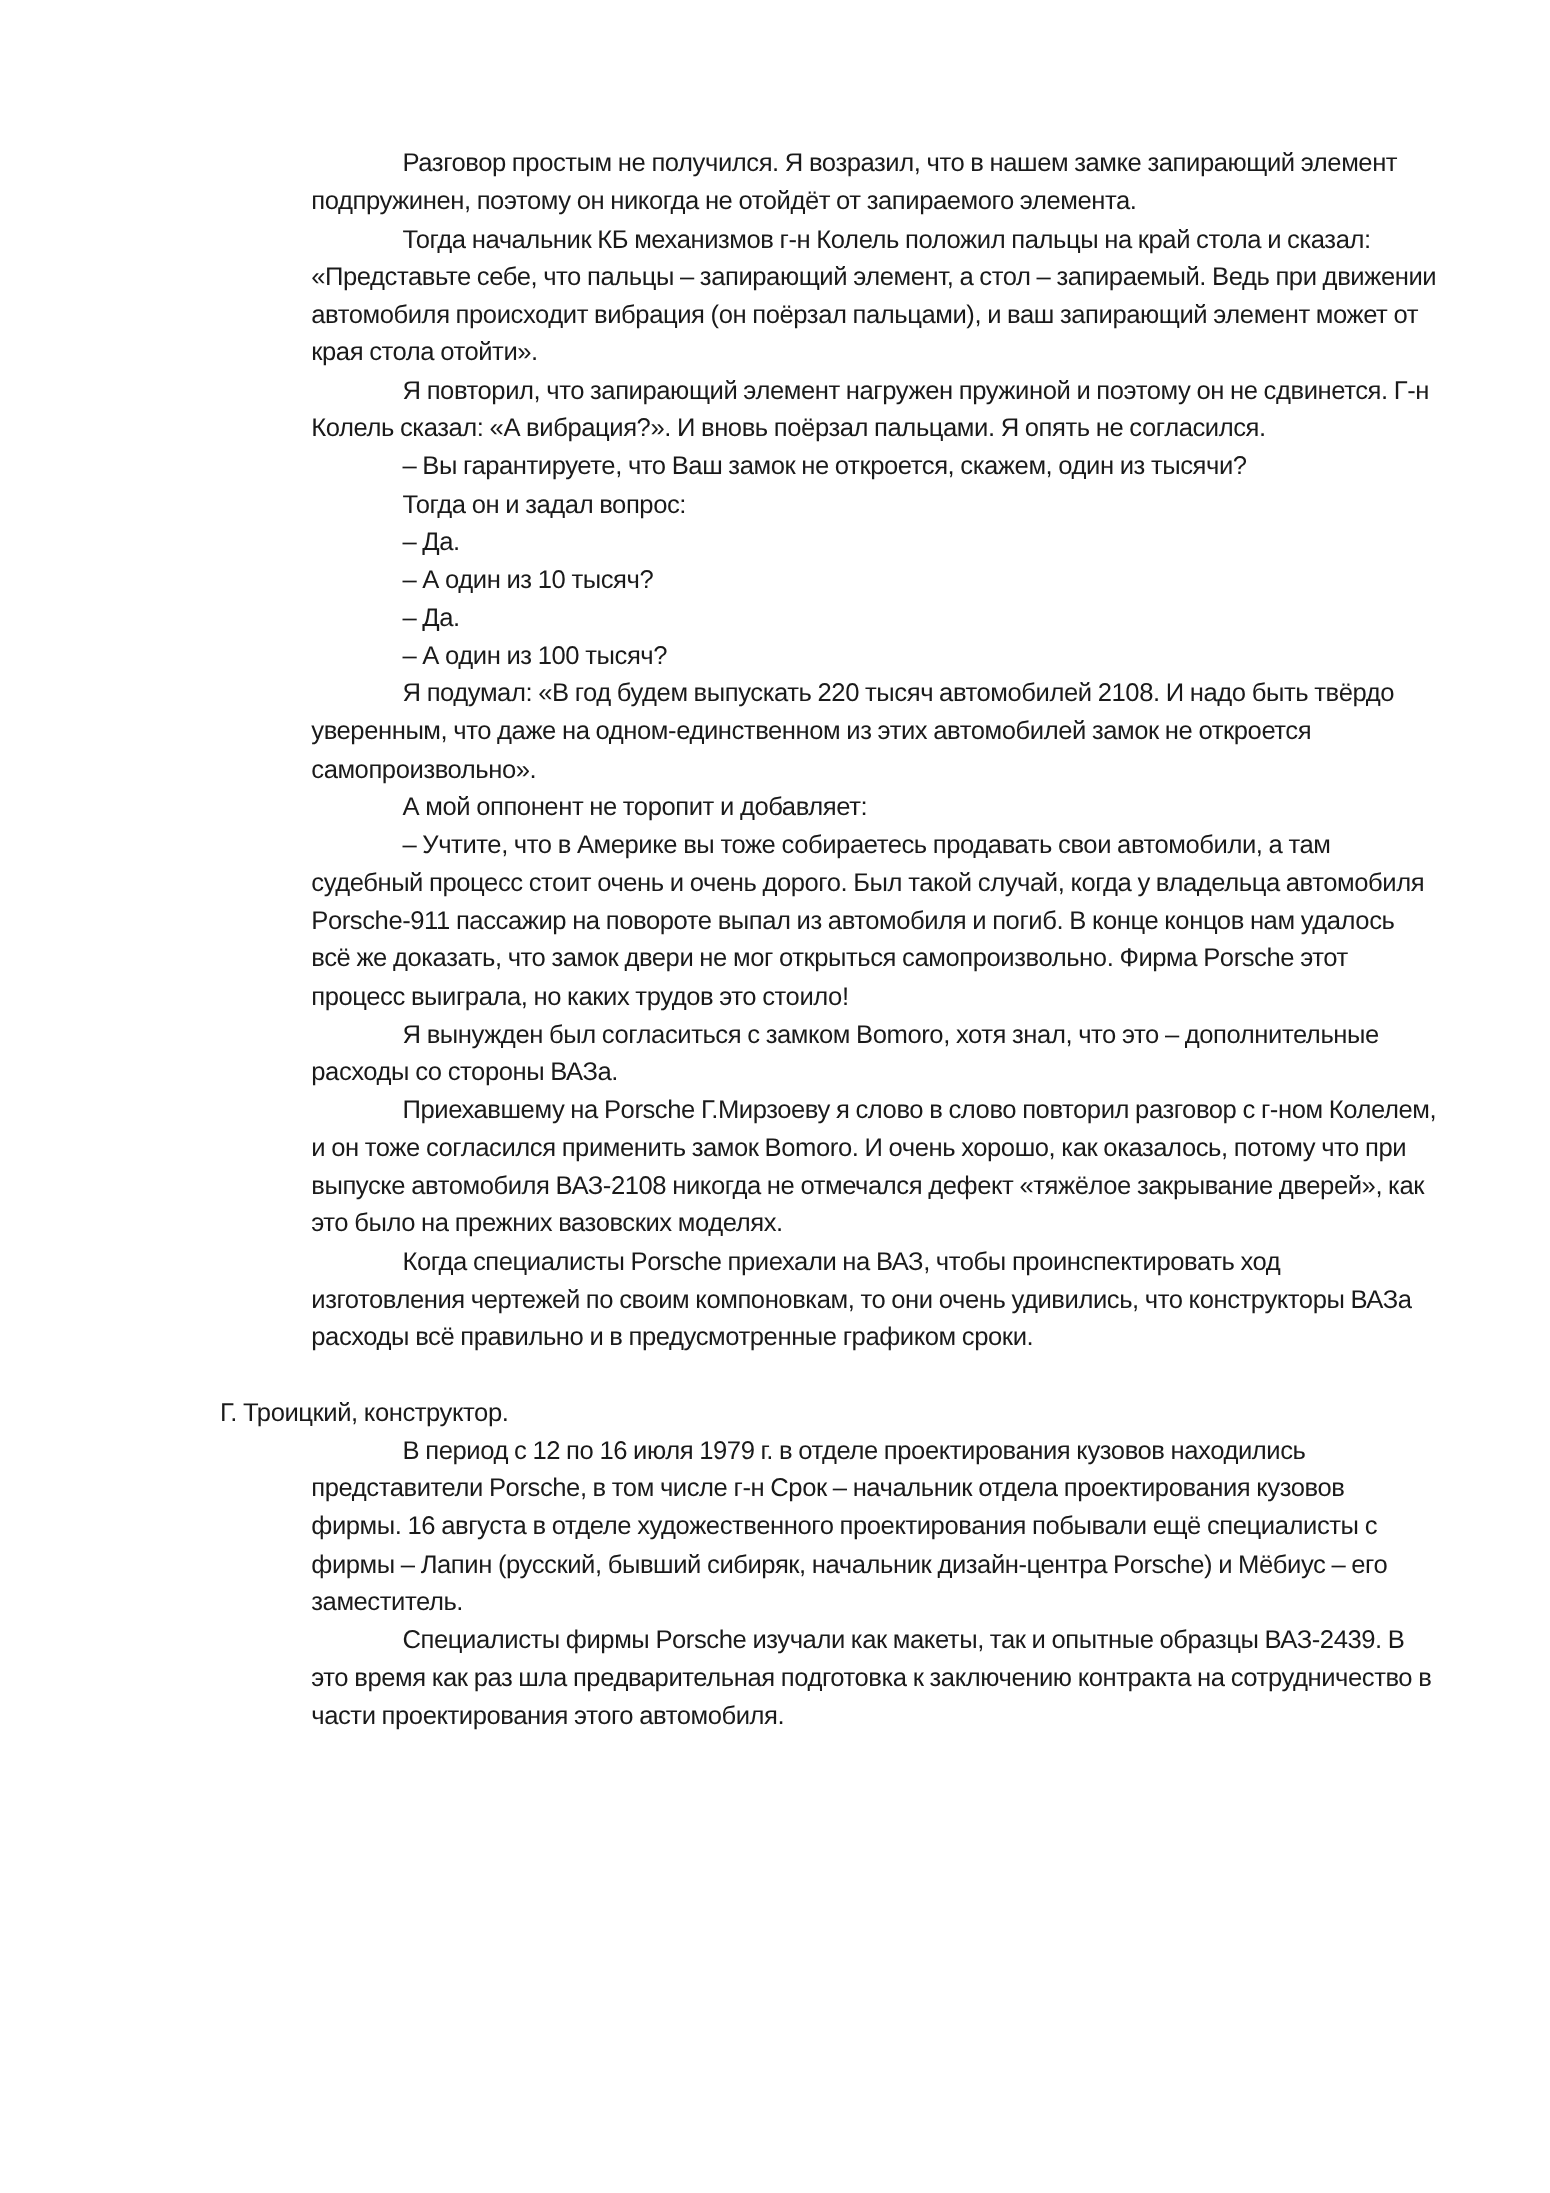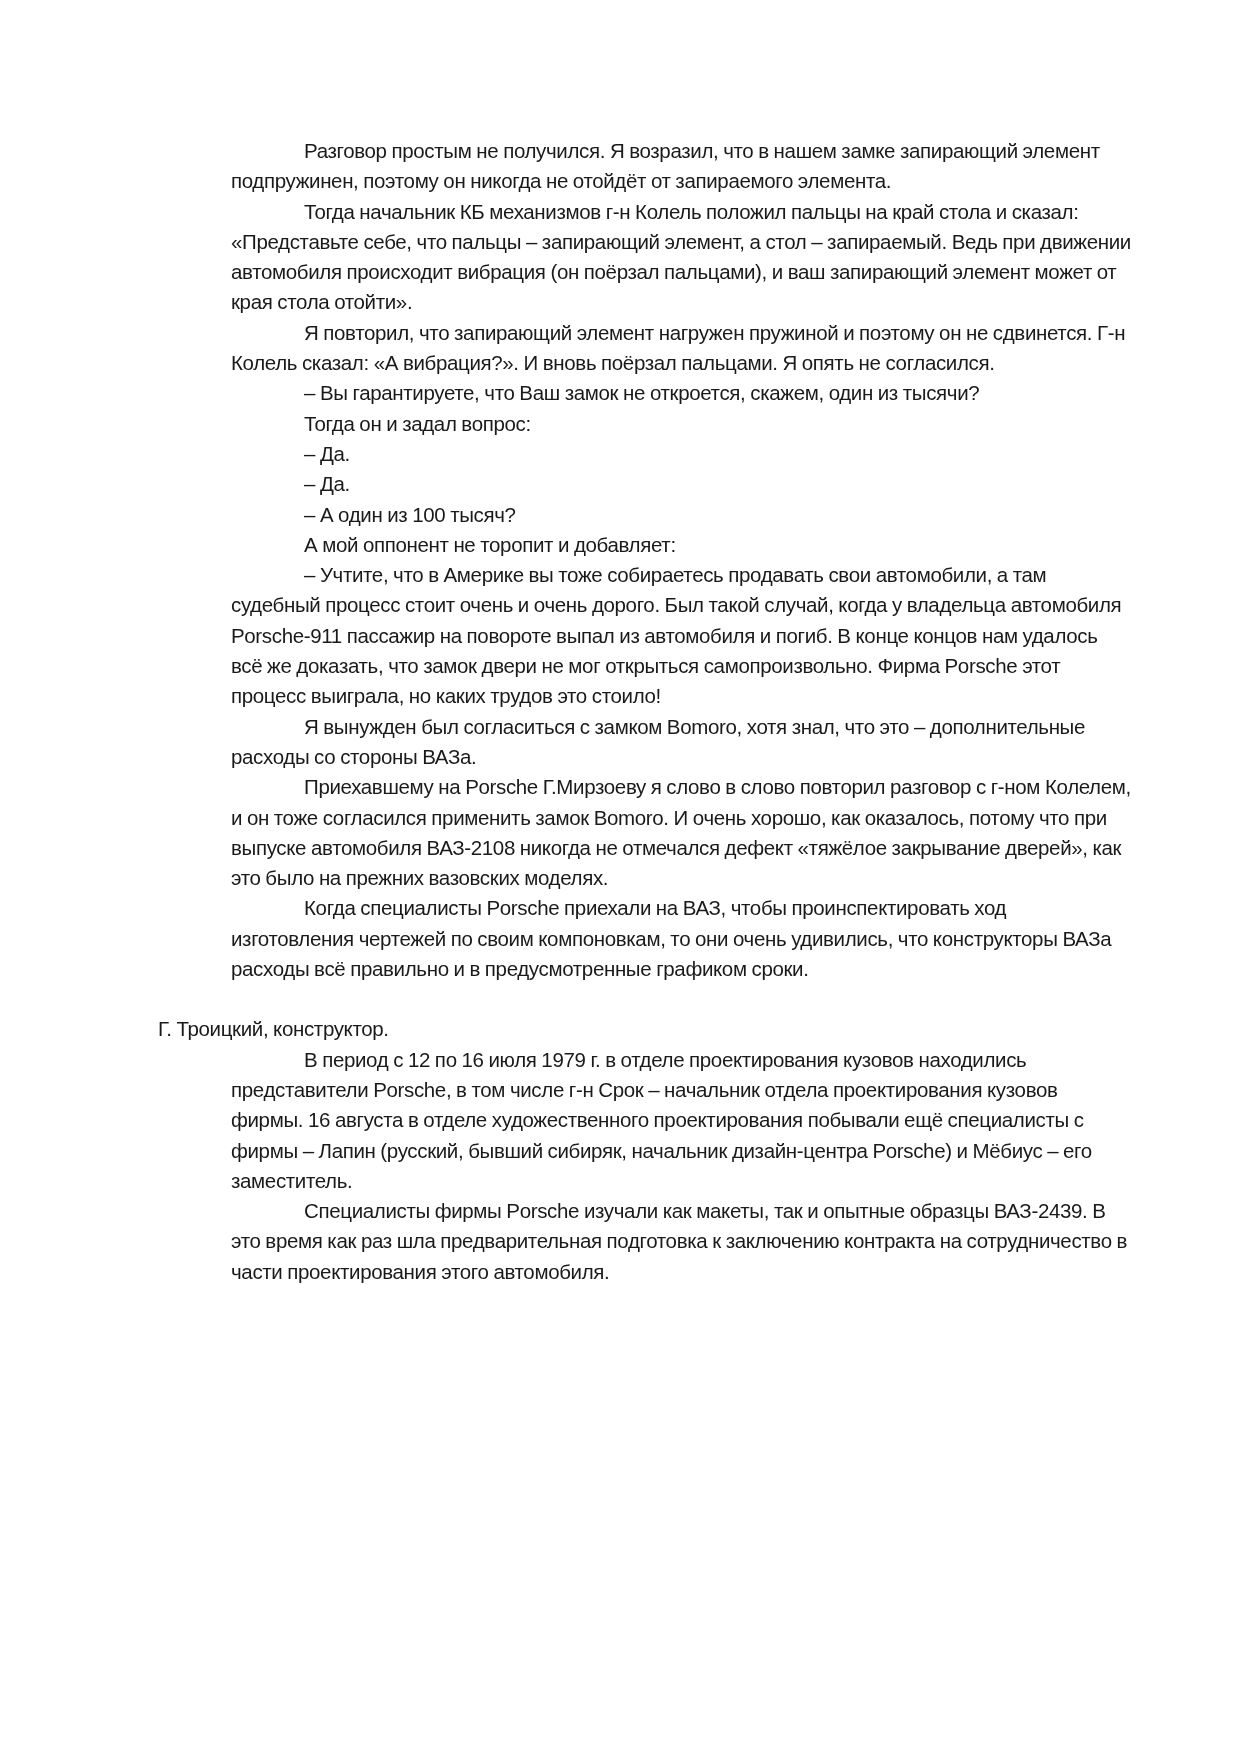--- a/index.html
+++ b/index.html
@@ -10,28 +10,27 @@
     body {
       width: 1240px;
       height: 1754px;
       position: relative;
       overflow: hidden;
       font-family: "Liberation Sans", sans-serif;
       color: #1a1a1a;
     }
     .page {
       position: absolute;
-      left: 231px;
+      left: 249px;
       top: 116px;
       width: 900px;
       font-size: 20.5px;
       line-height: 30.3px;
       letter-spacing: -0.35px;
       word-spacing: -0.5px;
-      margin-top: 20px;
     }
     .p {
       margin: 0;
       padding: 0;
       text-indent: 73px;
     }
     .author {
       margin: 30px 0 0 -73px;
       padding: 0;
       text-indent: 0;
@@ -44,22 +43,24 @@
 <body>
 
 <div class="page">
   <div class="section1">
     <p class="p">Разговор простым не получился. Я возразил, что в нашем замке запирающий элемент подпружинен, поэтому он никогда не отойдёт от запираемого элемента.</p>
     <p class="p">Тогда начальник КБ механизмов г-н Колель положил пальцы на край стола и сказал: «Представьте себе, что пальцы – запирающий элемент, а стол – запираемый. Ведь при движении автомобиля происходит вибрация (он поёрзал пальцами), и ваш запирающий элемент может от края стола отойти».</p>
     <p class="p">Я повторил, что запирающий элемент нагружен пружиной и поэтому он не сдвинется. Г-н Колель сказал: «А вибрация?». И вновь поёрзал пальцами. Я опять не согласился.</p>
     <p class="p">– Вы гарантируете, что Ваш замок не откроется, скажем, один из тысячи?</p>
     <p class="p">Тогда он и задал вопрос:</p>
     <p class="p">– Да.</p>
+    <p class="p">– А один из 10 тысяч?</p>
     <p class="p">– Да.</p>
     <p class="p">– А один из 100 тысяч?</p>
+    <p class="p">Я подумал: «В год будем выпускать 220 тысяч автомобилей 2108. И надо быть твёрдо уверенным, что даже на одном-единственном из этих автомобилей замок не откроется самопроизвольно».</p>
     <p class="p">А мой оппонент не торопит и добавляет:</p>
     <p class="p">– Учтите, что в Америке вы тоже собираетесь продавать свои автомобили, а там судебный процесс стоит очень и очень дорого. Был такой случай, когда у владельца автомобиля Porsche-911 пассажир на повороте выпал из автомобиля и погиб. В конце концов нам удалось всё же доказать, что замок двери не мог открыться самопроизвольно. Фирма Porsche этот процесс выиграла, но каких трудов это стоило!</p>
     <p class="p">Я вынужден был согласиться с замком Bomoro, хотя знал, что это – дополнительные расходы со стороны ВАЗа.</p>
     <p class="p">Приехавшему на Porsche Г.Мирзоеву я слово в слово повторил разговор с г-ном Колелем, и он тоже согласился применить замок Bomoro. И очень хорошо, как оказалось, потому что при выпуске автомобиля ВАЗ-2108 никогда не отмечался дефект «тяжёлое закрывание дверей», как это было на прежних вазовских моделях.</p>
     <p class="p">Когда специалисты Porsche приехали на ВАЗ, чтобы проинспектировать ход изготовления чертежей по своим компоновкам, то они очень удивились, что конструкторы ВАЗа расходы всё правильно и в предусмотренные графиком сроки.</p>
   </div>
 
   <div class="section2">
     <p class="author">Г. Троицкий, конструктор.</p>
     <p class="p">В период с 12 по 16 июля 1979 г. в отделе проектирования кузовов находились представители Porsche, в том числе г-н Срок – начальник отдела проектирования кузовов фирмы. 16 августа в отделе художественного проектирования побывали ещё специалисты с фирмы – Лапин (русский, бывший сибиряк, начальник дизайн-центра Porsche) и Мёбиус – его заместитель.</p>

